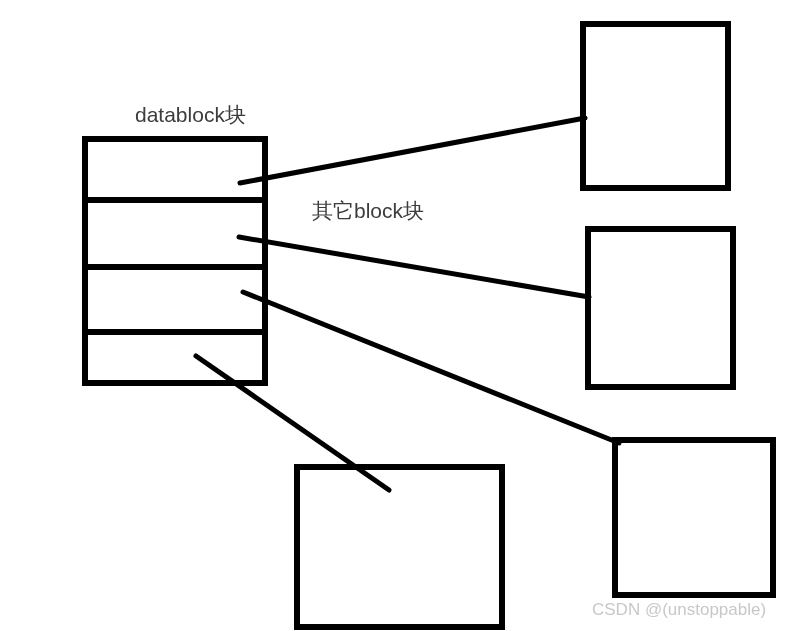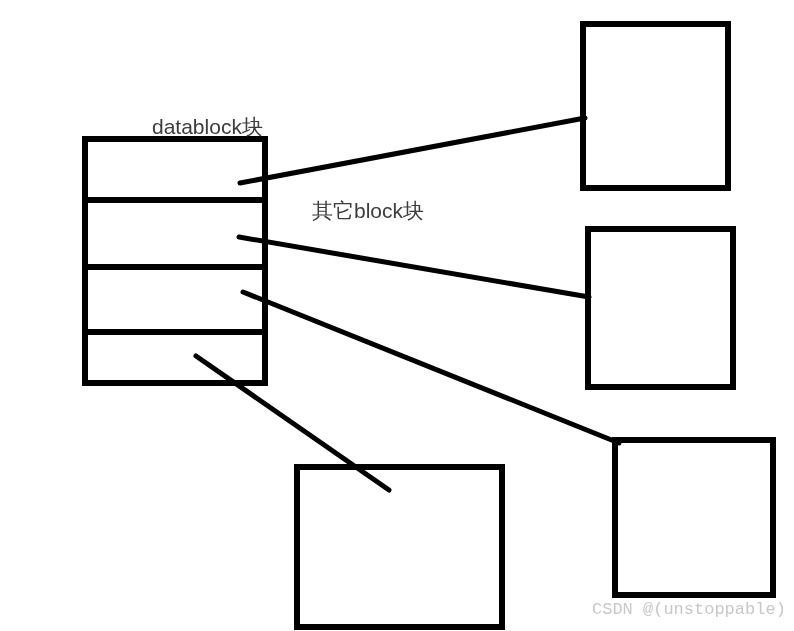--- a/index.html
+++ b/index.html
@@ -26,36 +26,35 @@
   }
   .diagram-label {
     position: absolute;
     color: #3c3c3c;
     font-size: 21px;
     line-height: 1.1;
     white-space: nowrap;
     font-family: "Liberation Sans", "DejaVu Sans", sans-serif;
   }
   #label-datablock {
-    left: 152px;
+    left: 135px;
     top: 103px;
-    margin-top: 12px;
   }
   #label-otherblock {
     left: 312px;
     top: 199px;
   }
   #watermark {
     position: absolute;
     left: 592px;
     top: 600px;
     color: #c8c8c8;
     font-size: 17px;
     white-space: nowrap;
-    font-family: Liberation Mono, monospace;
+    font-family: Liberation Sans, sans-serif;
   }
 </style>
 </head>
 <body>
 
 <div id="canvas">
 
   <svg id="diagram-svg" viewBox="0 0 794 631" xmlns="http://www.w3.org/2000/svg">
 
     <g>

